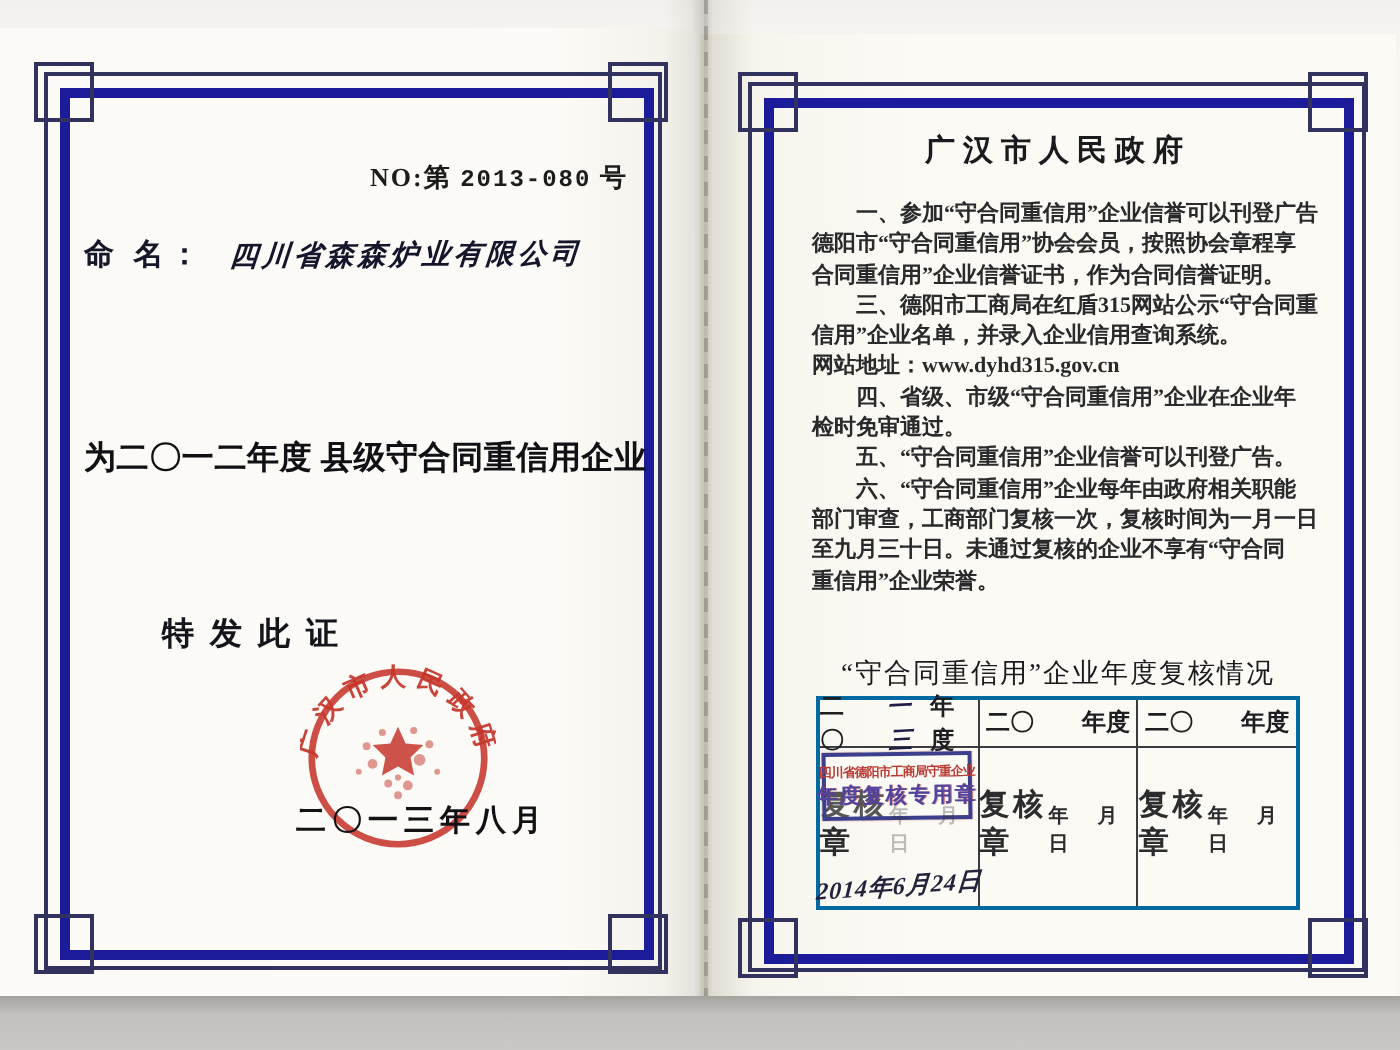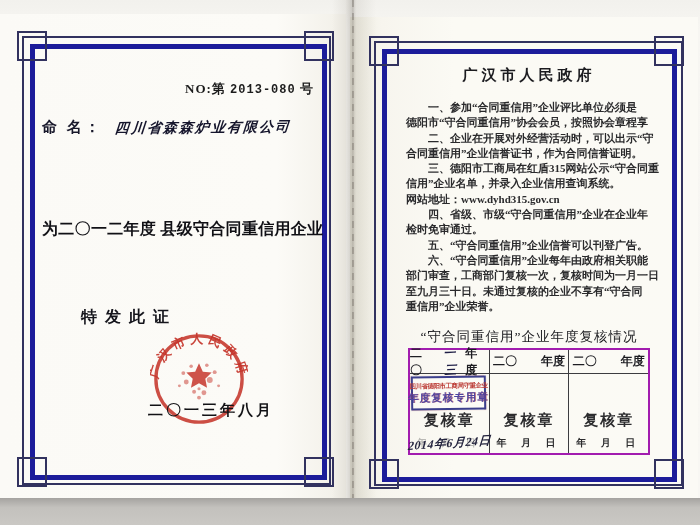--- a/index.html
+++ b/index.html
@@ -45,28 +45,28 @@
   
   .notice-title{position:absolute;left:388px;top:66px;width:282px;text-align:center;
                 font-size:15px;font-weight:bold;color:#1b1b1f;letter-spacing:4px;}
   .notice{position:absolute;left:406px;top:100px;width:244px;}
   .nline{height:15.3px;line-height:15.3px;font-size:11px;font-weight:bold;color:#2a2a2c;
          letter-spacing:0;white-space:nowrap;}
   .review-title{position:absolute;left:388px;top:328px;width:282px;text-align:center;
                 font-size:13.5px;font-weight:normal;color:#1b1b1f;letter-spacing:1px;}
   
   .rtable{position:absolute;left:408px;top:348px;width:238px;height:103px;
-          border:2px solid #a21caf;display:flex;z-index:3;}
+          border:2px solid #0369a1;display:flex;z-index:3;}
   .rcol{flex:1;display:flex;flex-direction:column;border-right:1.5px solid #3c3c40;}
   .rcol:last-child{border-right:none;}
   .rhead{height:23px;border-bottom:1.5px solid #3c3c40;display:flex;align-items:center;
          justify-content:center;gap:4px;font-size:12px;font-weight:bold;color:#1d1d22;}
   .rhead .fill{display:inline-block;min-width:16px;text-align:center;font-style:italic;
                color:#1f1f46;transform:rotate(-3deg);}
-  .rbody{flex:1;position:relative;display:flex;flex-direction:column;
+  .rbody{flex:1;position:relative;display:flex;flex-direction:row;
          justify-content:flex-end;align-items:center;padding-bottom:3px;}
   .review-seal-label{font-size:15px;font-weight:bold;color:#2c2c2e;letter-spacing:2px;}
   .ymd{font-size:10px;font-weight:bold;color:#2c2c2e;letter-spacing:6px;margin-top:6px;}
   .ymd.faded{opacity:.3;}
   .hand-date{position:absolute;left:-2px;bottom:1px;font-size:12px;font-weight:bold;
              font-style:italic;color:#23233d;letter-spacing:.5px;white-space:nowrap;
              transform:rotate(-4deg) skewX(-8deg);z-index:2;}
   .rev-stamp{position:absolute;left:1px;top:2px;width:71px;height:30px;
              border:2px solid #3c3f8c;box-shadow:0 0 1px rgba(185,50,50,.55);
              display:flex;flex-direction:column;align-items:center;justify-content:center;
@@ -136,23 +136,22 @@
       <circle cx="70" cy="57" r="1.5"></circle>
         <circle cx="50" cy="60" r="1.6"></circle>
     </g>
   </svg>
 
   <div class="issue-date">二〇一三年八月</div>
 
   <div class="notice-title">广汉市人民政府</div>
 
   <div class="notice">
-    <div class="nline">　　一、参加“合同重信用”企业评比单位必须是</div>
+    <div class="nline">　　一、参加“守合同重信用”企业信誉可以刊登广告</div>
     <div class="nline">德阳市“守合同重信用”协会会员，按照协会章程享</div>
-    <div class="nline">　　二、企业在开展对外经营活动时，可以出示“守</div>
     <div class="nline">合同重信用”企业信誉证书，作为合同信誉证明。</div>
     <div class="nline">　　三、德阳市工商局在红盾315网站公示“守合同重</div>
     <div class="nline">信用”企业名单，并录入企业信用查询系统。</div>
     <div class="nline">网站地址：www.dyhd315.gov.cn</div>
     <div class="nline">　　四、省级、市级“守合同重信用”企业在企业年</div>
     <div class="nline">检时免审通过。</div>
     <div class="nline">　　五、“守合同重信用”企业信誉可以刊登广告。</div>
     <div class="nline">　　六、“守合同重信用”企业每年由政府相关职能</div>
     <div class="nline">部门审查，工商部门复核一次，复核时间为一月一日</div>
     <div class="nline">至九月三十日。未通过复核的企业不享有“守合同</div>

